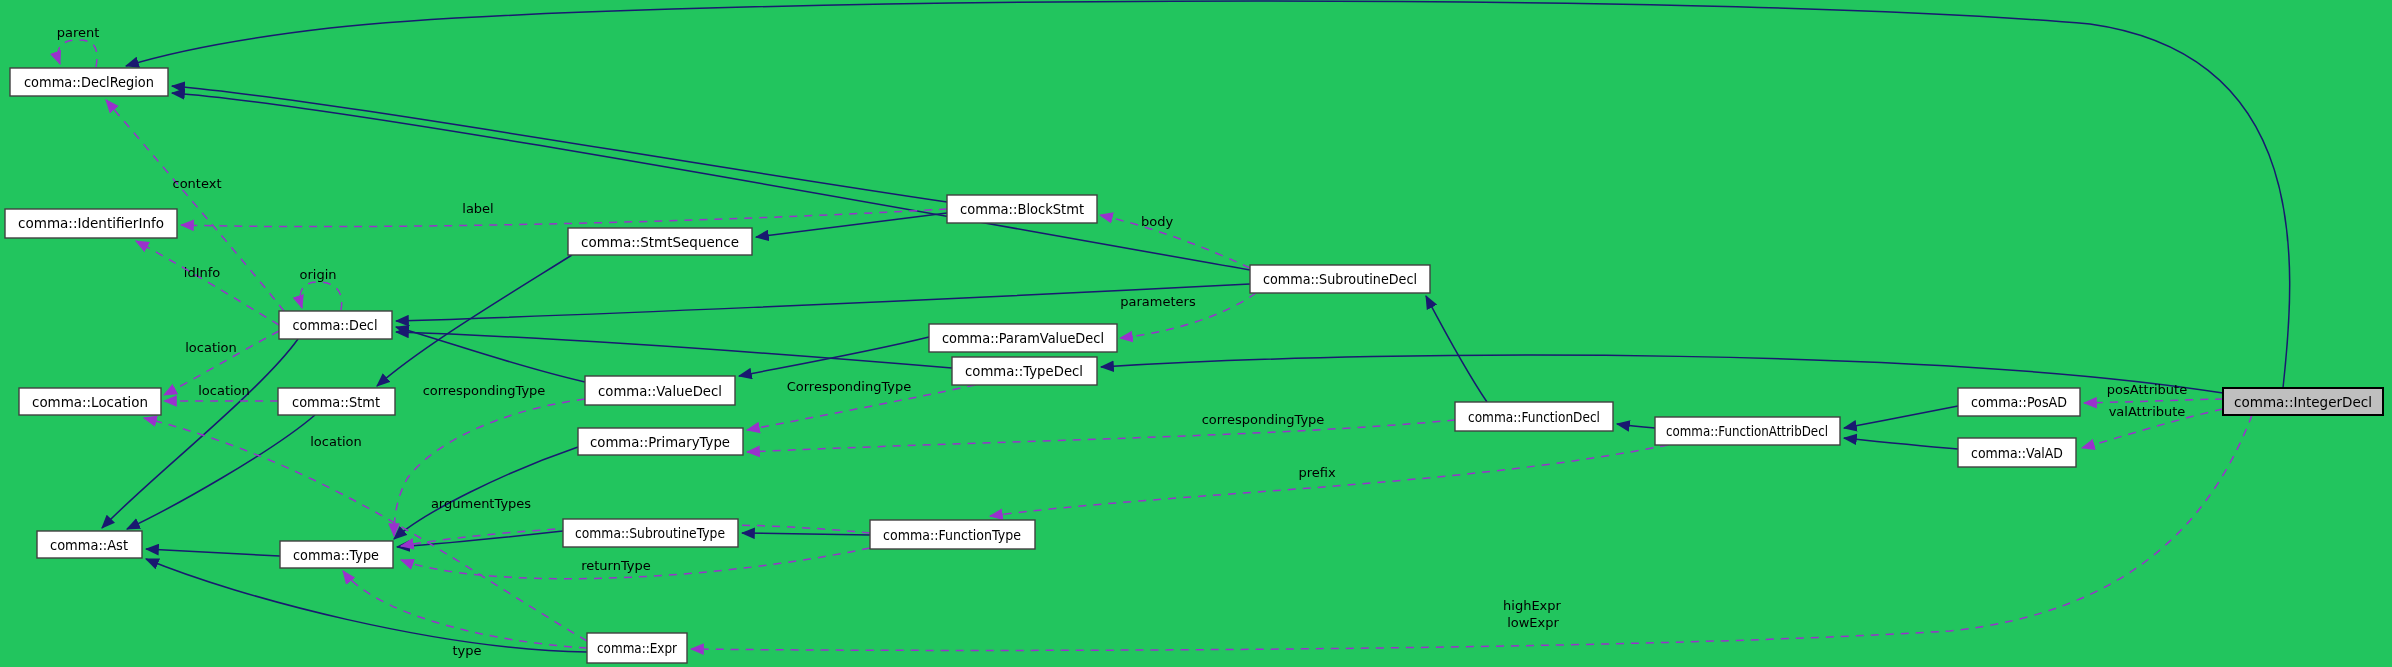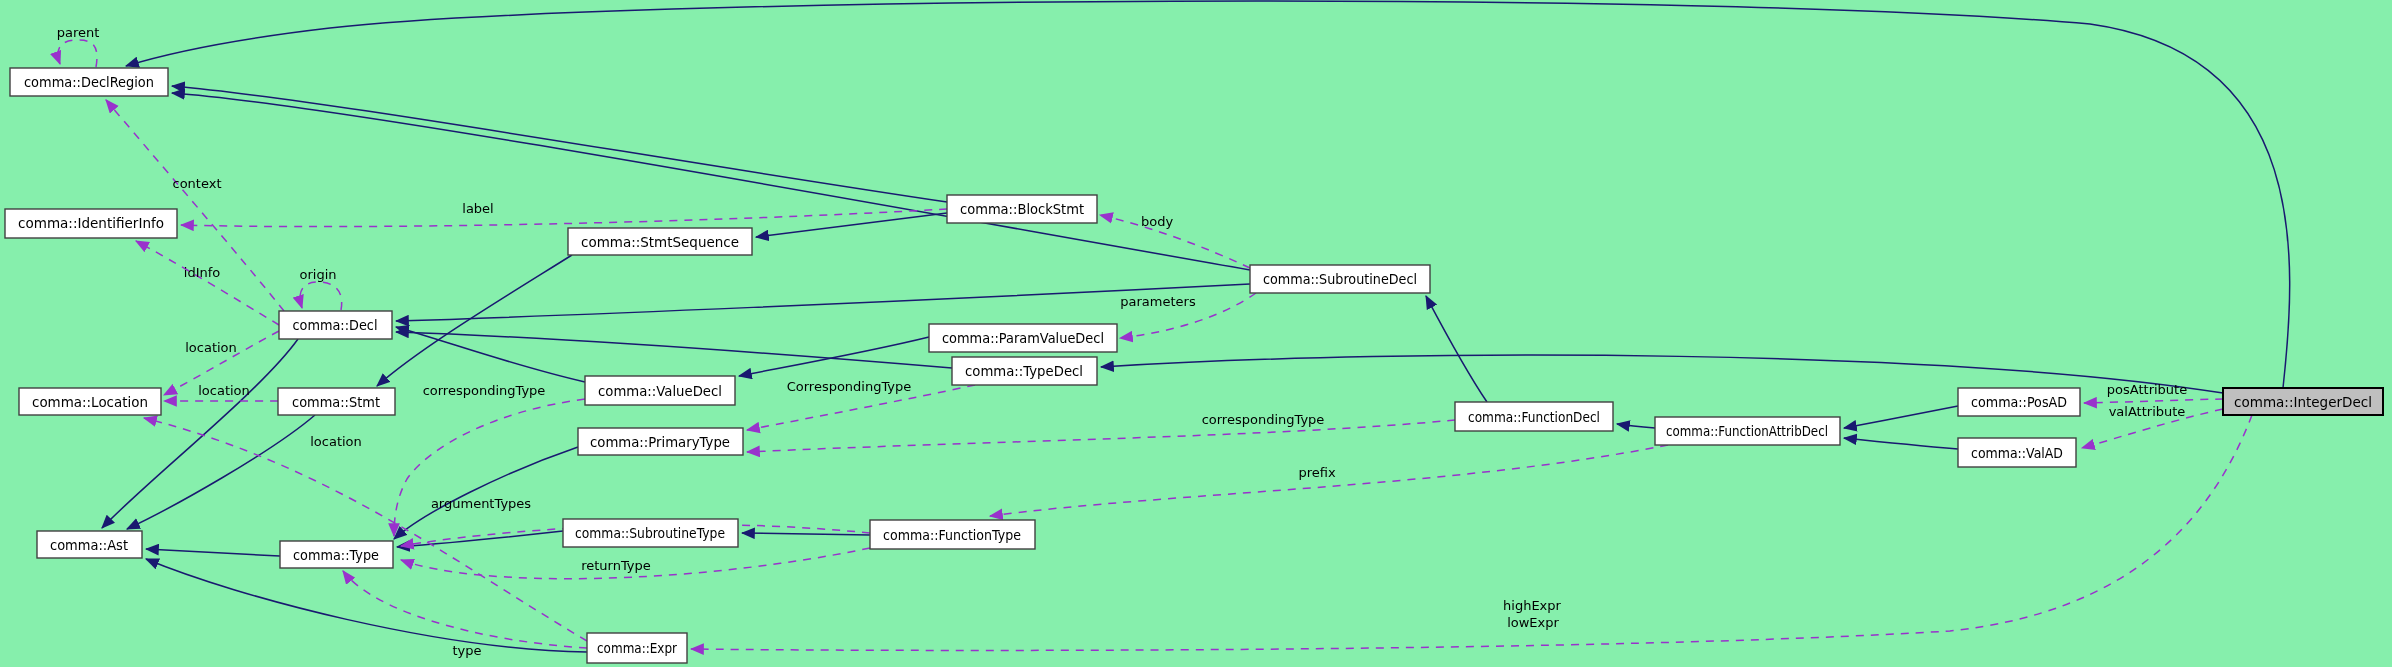--- a/index.html
+++ b/index.html
@@ -1,16 +1,16 @@
 <!DOCTYPE html>
 <html><head>
 <meta charset="utf-8">
 <style>
   html,body{margin:0;padding:0;background:#ffffff;}
-  .graph-wrap{width:2392px;height:667px;position:relative;background:#86efac;}
+  .graph-wrap{width:2392px;height:667px;position:relative;background:#22c55e;}
   svg{display:block;font-family:"DejaVu Sans","Liberation Sans",sans-serif;}
   .node rect{fill:#ffffff;stroke:#404040;stroke-width:1.4;}
   .node.selected rect{fill:#bfbfbf;stroke:#000000;stroke-width:2;}
   .node text{fill:#000000;font-size:13.5px;text-anchor:middle;}
   .edge-solid{fill:none;stroke:#191970;stroke-width:1.5;}
   .edge-dashed{fill:none;stroke:#9932cc;stroke-width:1.5;stroke-dasharray:8,7;}
   .elabel{fill:#000000;font-size:13px;text-anchor:middle;}
 </style>
 </head>
 <body>

